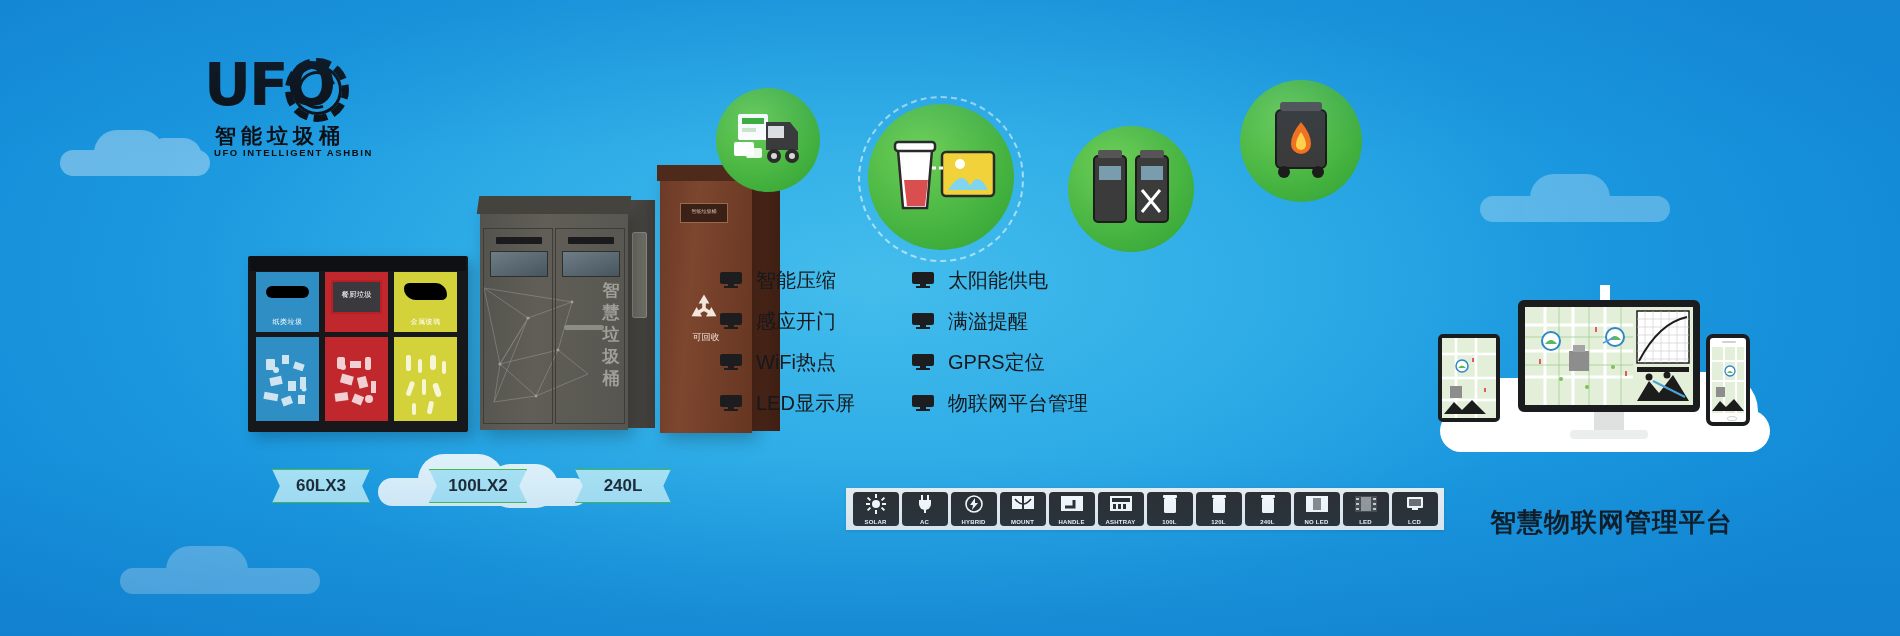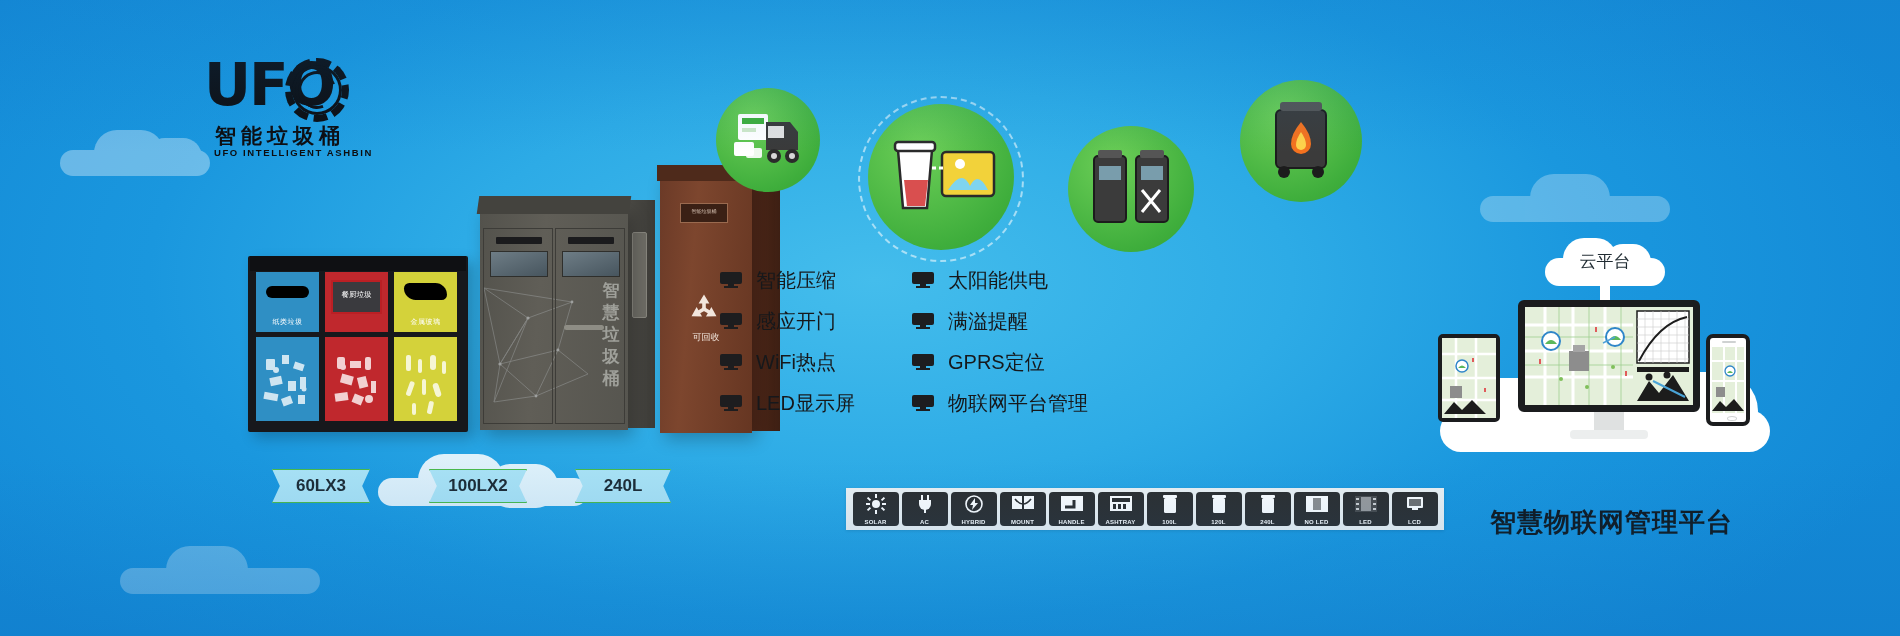--- a/index.html
+++ b/index.html
@@ -636,26 +636,20 @@
         <svg width="24" height="18" viewBox="0 0 24 18">
             <rect x="4" y="2" width="16" height="11" rx="1" fill="#fff"></rect>
           <rect x="6" y="4" width="12" height="7" fill="#6f6f6f"></rect>
           <rect x="9" y="13" width="6" height="2" fill="#fff"></rect>
           </svg>
       </div>
       <div class="cap">LCD</div>
     </div>
   </div>
 
-  <div id="plat-cloud">
-    <div class="cb" style="left:0;top:22px;width:120px;height:28px;border-radius:16px;"></div>
-    <div class="cb" style="left:18px;top:2px;width:54px;height:42px;"></div>
-    <div class="cb" style="left:60px;top:8px;width:46px;height:36px;"></div>
-    <div class="txt">云平台</div>
-  </div>
 
   <svg id="arrow" viewBox="0 0 26 30">
     <path d="M8 0 h10 v16 h7 L13 30 L1 16 h7 z" fill="#ffffff"></path>
   </svg>
 
   <div id="tablet">
     <div class="screenmap">
       <svg viewBox="0 0 54 80" width="54" height="80">
         <rect width="54" height="80" fill="#e4efda"></rect>
         <g stroke="#fff" stroke-width="2.5" fill="none">

